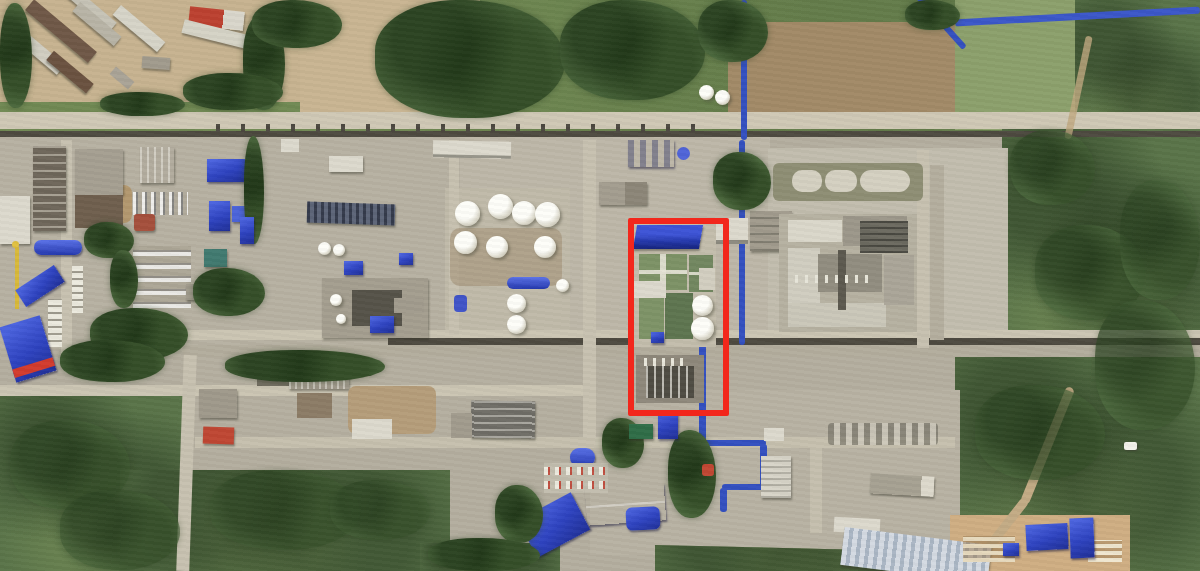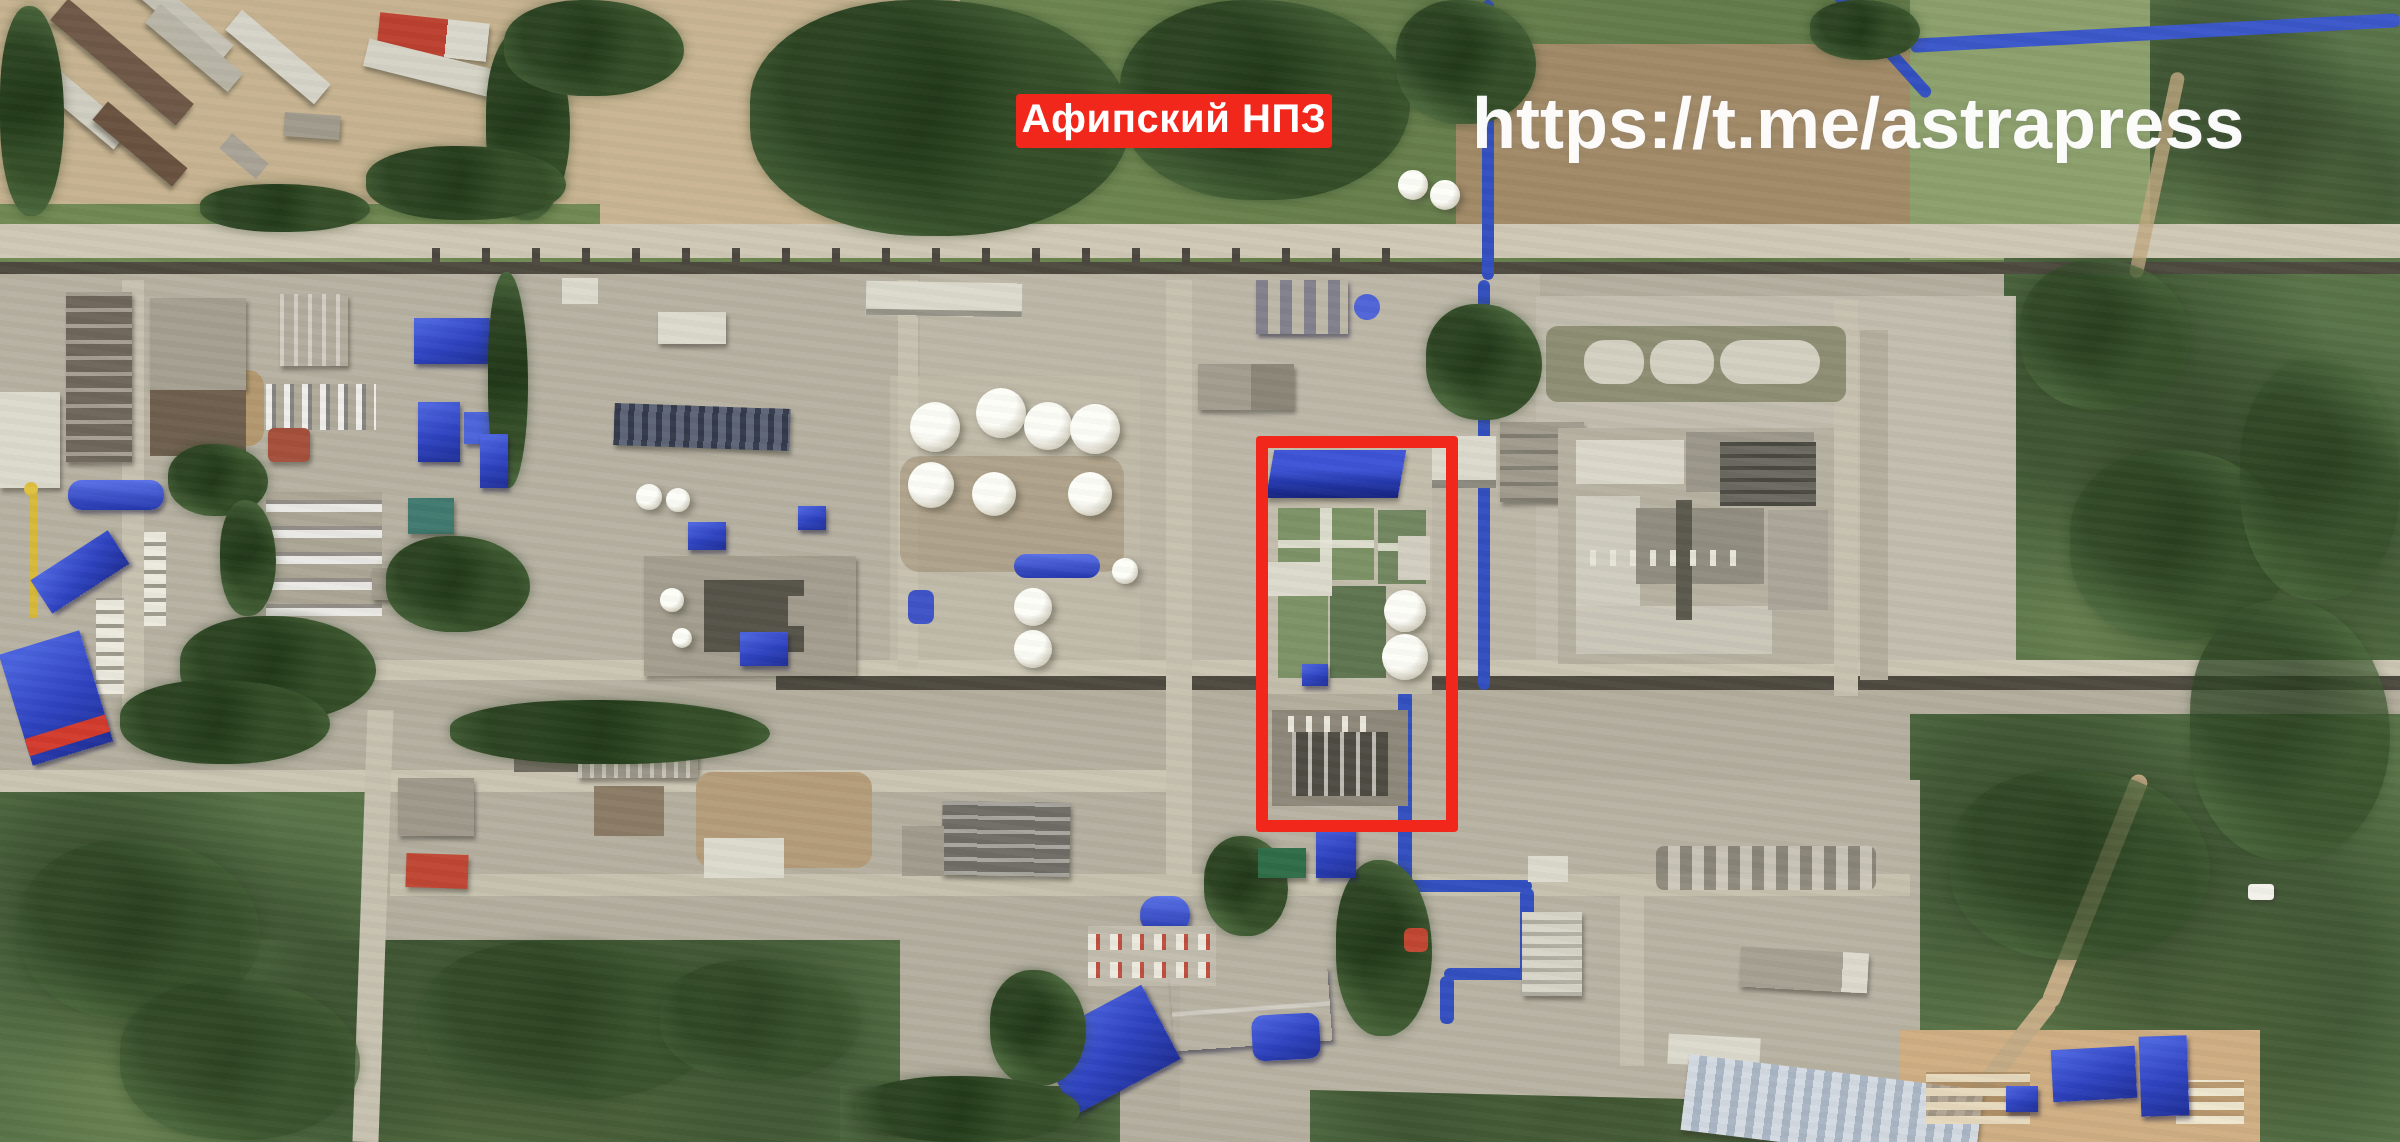--- a/index.html
+++ b/index.html
@@ -250,16 +250,14 @@
   <div class="f trees" style="left:1120px;top:180px;width:80px;height:120px;opacity:.7"></div>
   <div class="f trees" style="left:975px;top:385px;width:130px;height:95px;opacity:.75"></div>
   <div class="f trees" style="left:10px;top:420px;width:120px;height:90px;opacity:.7"></div>
   <div class="f trees" style="left:60px;top:490px;width:120px;height:80px;opacity:.7"></div>
   <div class="f trees" style="left:210px;top:470px;width:150px;height:80px;opacity:.65"></div>
   <div class="f trees" style="left:330px;top:480px;width:100px;height:60px;opacity:.65"></div>
 
   <div class="f grain"></div>
 
   <div class="f hlbox" style="left:628px;top:218px;width:89px;height:186px;border:6px solid #f2271c"></div>
-  <div class="f anno-label" style="left:508px;top:47px;width:158px;height:27px;background:#f2271c;color:#ffffff">Афипский НПЗ</div>
-  <div class="f watermark" style="left:736px;top:41px;color:rgba(255,255,255,0.97)">https://t.me/astrapress</div>
 
 </div>
 
 </body></html>

